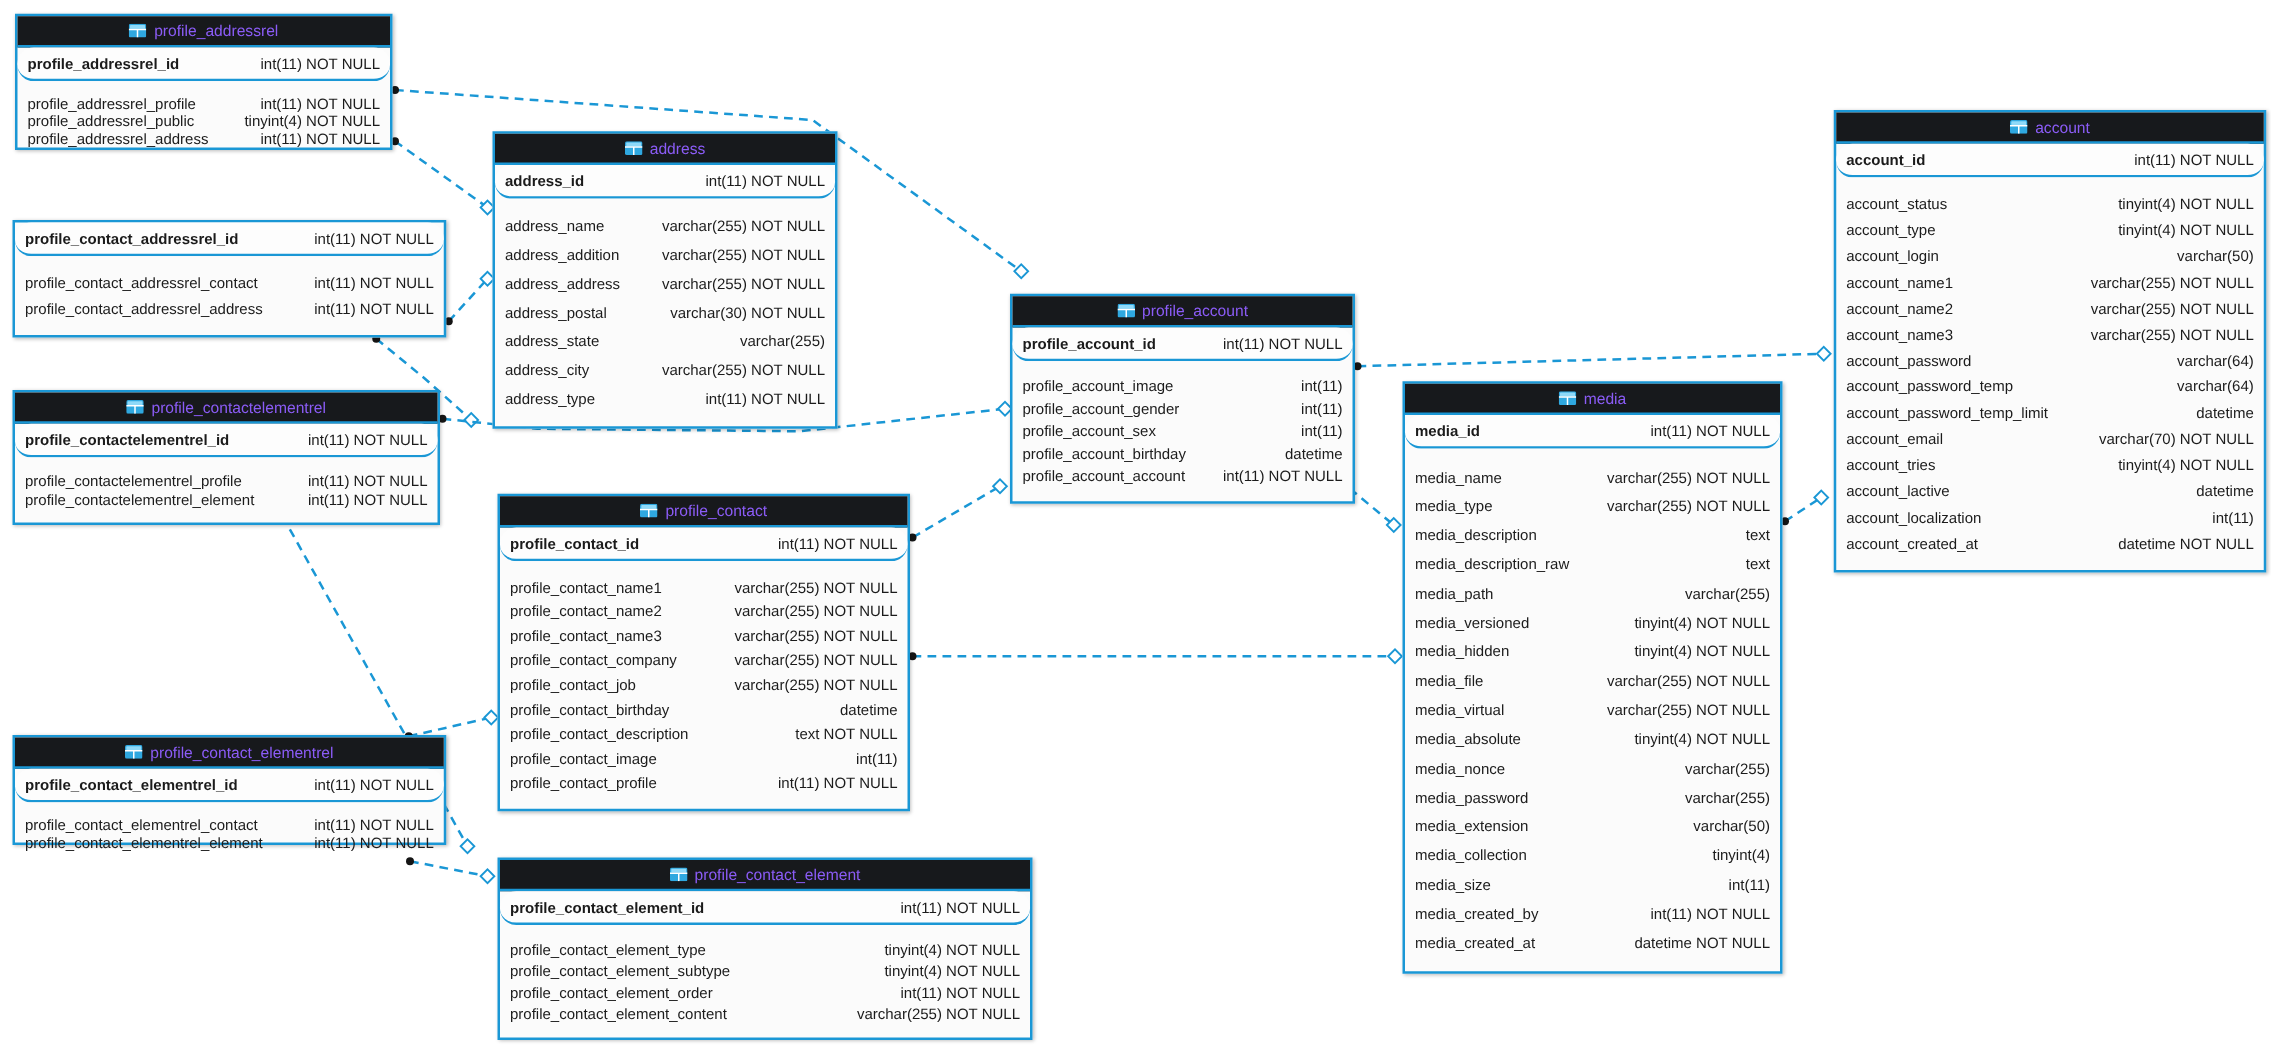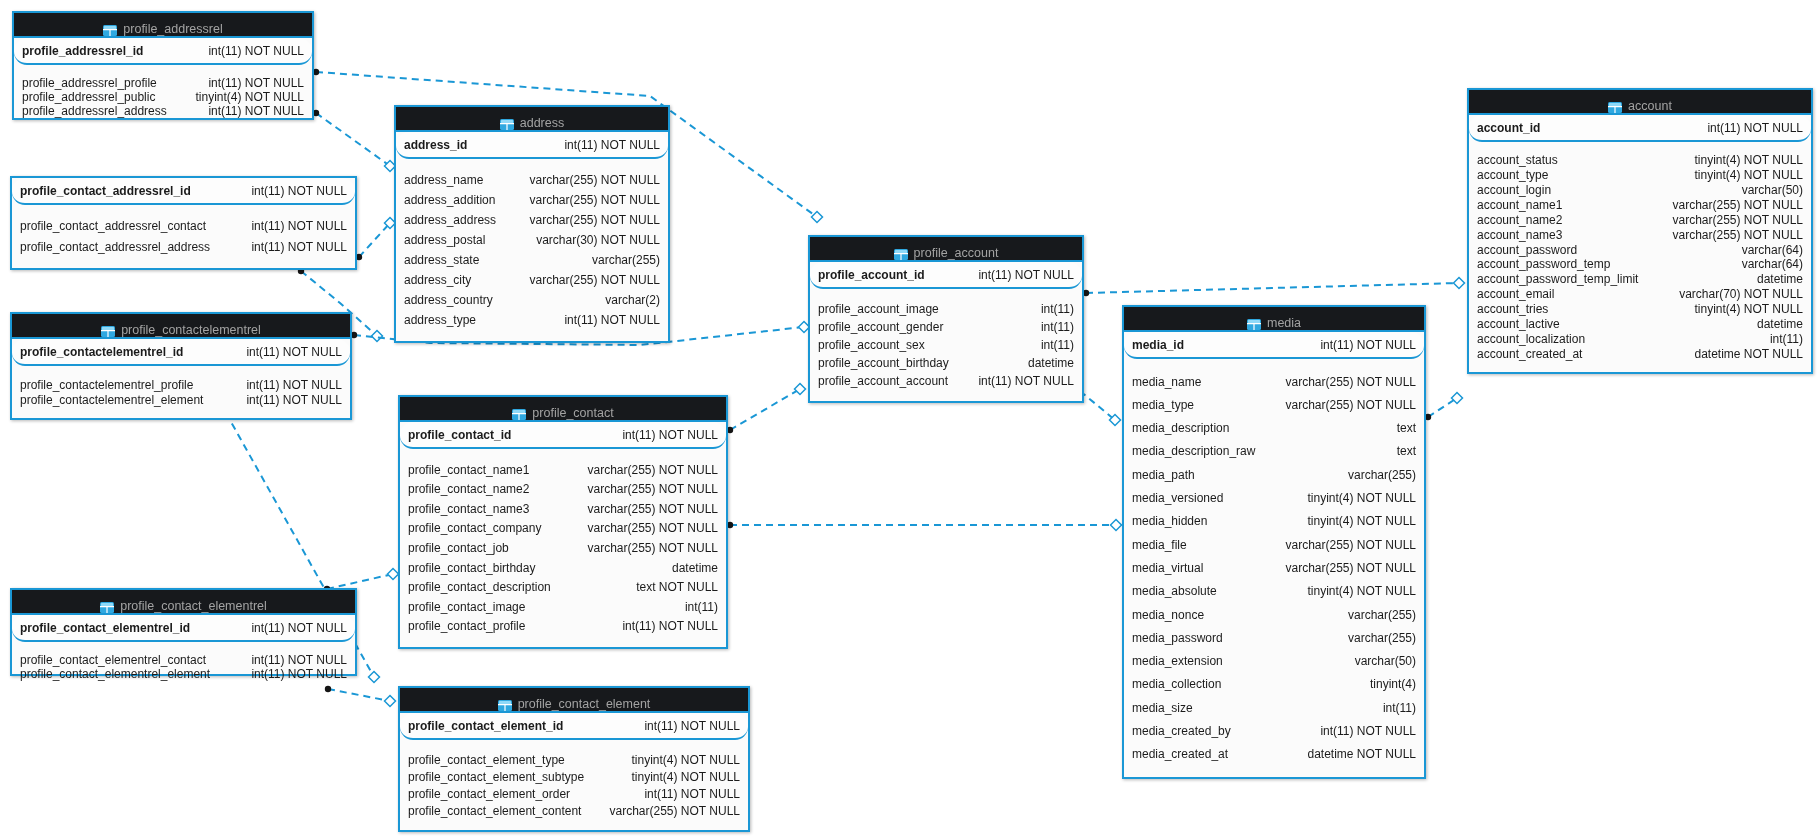--- a/index.html
+++ b/index.html
@@ -2,22 +2,22 @@
 <html><head>
 <meta charset="utf-8">
 <style>
   html,body{margin:0;padding:0;background:#ffffff;}
   *{box-sizing:border-box;}
   #canvas{position:relative;width:1817px;height:840px;background:#ffffff;overflow:hidden;
           font-family:"Liberation Sans",sans-serif;}
   #wires{position:absolute;left:0;top:0;z-index:1;}
   .tbl{position:absolute;z-index:2;display:flex;flex-direction:column;background:#fbfbfb;
        border:2px solid #1a97d5;box-shadow:1px 1px 3px rgba(0,0,0,.28);}
-  .tbl-header{height:25px;flex:0 0 25px;background:#17191c;color:#a3a3a3;display:flex;
-       align-items:flex-end;justify-content:center;gap:6px;font-size:12.5px;
+  .tbl-header{height:25px;flex:0 0 25px;background:#17191c;color:#8b5cf6;display:flex;
+       align-items:center;justify-content:center;gap:6px;font-size:12.5px;
        border-bottom:2px solid #1a97d5;}
   .tbl-icon{width:14px;height:11px;flex:0 0 14px;}
   .pk-row{height:27px;flex:0 0 27px;display:flex;align-items:center;justify-content:space-between;
        padding:0 8px;border-bottom:2px solid #1a97d5;background:#fdfdfd;border-radius:13px;}
   .pk-row .col-name{font-weight:bold;}
   .rows{flex:1;display:flex;flex-direction:column;padding:11px 0;justify-content:flex-end;}
   .col-row{flex:1;display:flex;align-items:center;justify-content:space-between;
        padding:0 8px;background:transparent;}
   .col-name{font-size:12px;color:#1b1b1b;white-space:nowrap;}
   .col-type{font-size:12px;color:#1b1b1b;white-space:nowrap;text-align:right;margin-left:10px;}
@@ -217,24 +217,20 @@
         </div>
         <div class="col-row">
           <span class="col-name">address_state</span>
           <span class="col-type">varchar(255)</span>
         </div>
         <div class="col-row">
           <span class="col-name">address_city</span>
           <span class="col-type">varchar(255) NOT NULL</span>
         </div>
         <div class="col-row">
-          <span class="col-name">address_country</span>
-          <span class="col-type">varchar(2)</span>
-        </div>
-        <div class="col-row">
           <span class="col-name">address_type</span>
           <span class="col-type">int(11) NOT NULL</span>
         </div>
       </div>
     </div>
     <div class="tbl" style="left: 398px; top: 395px; width: 330px; height: 254px;">
       <div class="tbl-header">
         <span class="tbl-icon"><svg width="14" height="11" viewBox="0 0 14 11">
             <rect x="0" y="0" width="14" height="11" rx="1.5" fill="#2fa8e0"></rect>
             <rect x="1" y="1" width="12" height="3" rx="0.5" fill="#8fd9f8"></rect>
@@ -278,21 +274,21 @@
         <div class="col-row">
           <span class="col-name">profile_contact_image</span>
           <span class="col-type">int(11)</span>
         </div>
         <div class="col-row">
           <span class="col-name">profile_contact_profile</span>
           <span class="col-type">int(11) NOT NULL</span>
         </div>
       </div>
     </div>
-    <div class="tbl" style="left: 398px; top: 686px; width: 352px; height: 146px;">
+    <div class="tbl" style="left: 398px; top: 686px; width: 428px; height: 146px;">
       <div class="tbl-header">
         <span class="tbl-icon"><svg width="14" height="11" viewBox="0 0 14 11">
             <rect x="0" y="0" width="14" height="11" rx="1.5" fill="#2fa8e0"></rect>
             <rect x="1" y="1" width="12" height="3" rx="0.5" fill="#8fd9f8"></rect>
             <path d="M0,4.6 H14 M7,4.6 V11" stroke="#ffffff" stroke-width="1.2" fill="none"></path>
           </svg></span>
         <span>profile_contact_element</span>
       </div>
       <div class="pk-row">
         <span class="col-name">profile_contact_element_id</span>
@@ -430,21 +426,21 @@
         <div class="col-row">
           <span class="col-name">media_created_by</span>
           <span class="col-type">int(11) NOT NULL</span>
         </div>
         <div class="col-row">
           <span class="col-name">media_created_at</span>
           <span class="col-type">datetime NOT NULL</span>
         </div>
       </div>
     </div>
-    <div class="tbl" style="left: 1467px; top: 88px; width: 346px; height: 286px;">
+    <div class="tbl" style="left: 1467px; top: 88px; width: 346px; height: 370px;">
       <div class="tbl-header">
         <span class="tbl-icon"><svg width="14" height="11" viewBox="0 0 14 11">
             <rect x="0" y="0" width="14" height="11" rx="1.5" fill="#2fa8e0"></rect>
             <rect x="1" y="1" width="12" height="3" rx="0.5" fill="#8fd9f8"></rect>
             <path d="M0,4.6 H14 M7,4.6 V11" stroke="#ffffff" stroke-width="1.2" fill="none"></path>
           </svg></span>
         <span>account</span>
       </div>
       <div class="pk-row">
         <span class="col-name">account_id</span>

